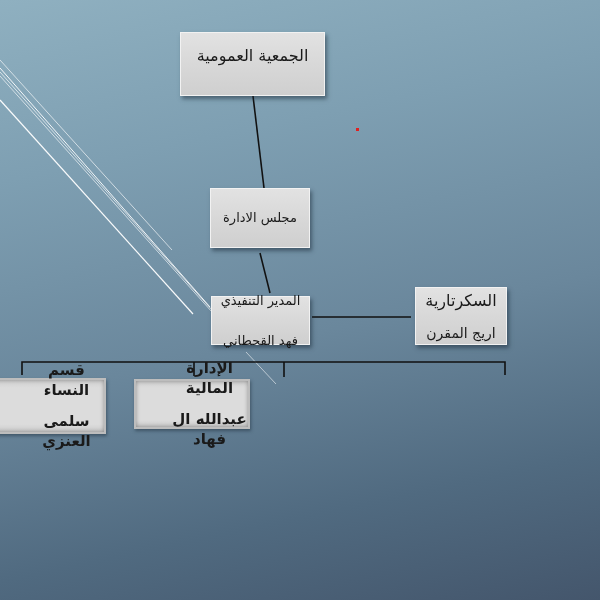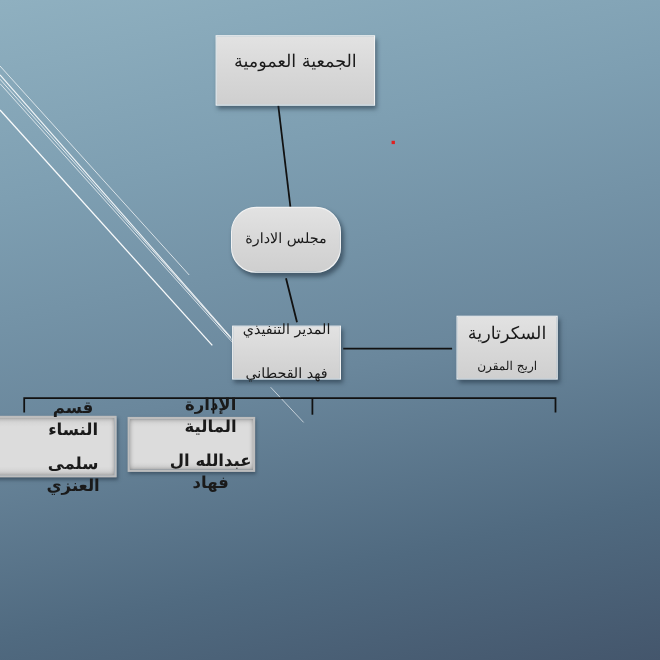--- a/index.html
+++ b/index.html
@@ -78,41 +78,41 @@
       <line x1="260" y1="253" x2="270" y2="293"></line>
       <line x1="312" y1="317" x2="411" y2="317"></line>
       <polyline points="22,375 22,362 505,362 505,375"></polyline>
       <line x1="194" y1="362" x2="194" y2="376"></line>
       <line x1="284" y1="362" x2="284" y2="377"></line>
     </g>
   </svg>
 
   <div class="red-dot"></div>
 
-  <div class="box" style="left:180px; top:32px; width:145px; height:64px; justify-content:flex-start; padding-top:12px;margin-left:16px;">
+  <div class="box" style="left:180px; top:32px; width:145px; height:64px; justify-content:flex-start; padding-top:12px;">
     <div class="t-large">الجمعية العمومية</div>
   </div>
 
-  <div class="box" style="left:210px; top:188px; width:100px; height:60px;border-radius:23px;">
+  <div class="box" style="left:210px; top:188px; width:100px; height:60px;">
     <div class="t-med">مجلس الادارة</div>
   </div>
 
   <div class="box" style="left:211px; top:296px; width:99px; height:49px;gap:20px;">
     <div class="t-med">المدير التنفيذي</div>
     <div class="t-med">فهد القحطاني</div>
   </div>
 
   <div class="box sec" style="left:415px; top:287px; width:92px; height:58px;">
     <div class="t-med" style="font-size:16px;">السكرتارية</div>
-    <div class="t-med" style="font-size:11px;">اريج المقرن</div>
+    <div class="t-med" style="font-size:14px;">اريج المقرن</div>
   </div>
 
 
 
-  <div class="box inset" style="left:116px; top:379px; width:116px; height:50px;">
+  <div class="box inset" style="left:134px; top:379px; width:116px; height:50px;">
     <div class="t-small">الإدارة المالية</div>
     <div class="t-small">عبدالله ال فهاد</div>
   </div>
 
   <div class="box inset" style="left:-8px; top:378px; width:114px; height:56px;">
     <div class="t-small">قسم النساء</div>
     <div class="t-small">سلمى العنزي</div>
   </div>
 
 </div>

